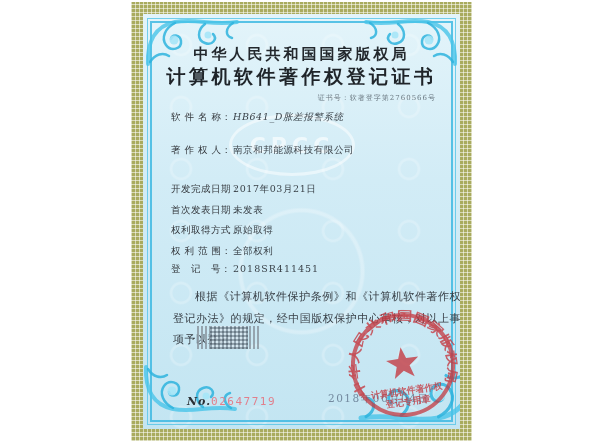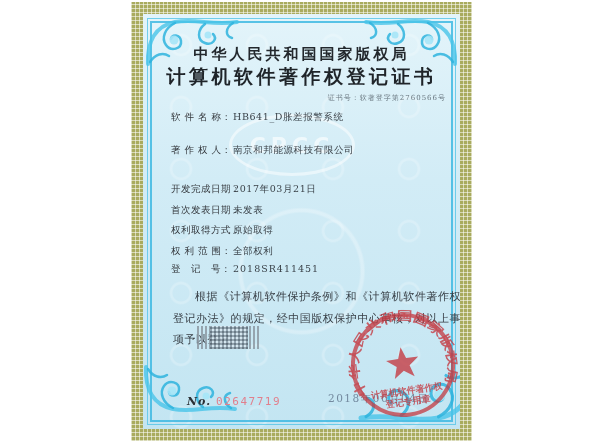--- a/index.html
+++ b/index.html
@@ -35,27 +35,27 @@
 
   .issuer{
     position:absolute;left:0;right:0;top:31px;text-align:center;
     font-size:15px;font-weight:bold;color:#23282d;letter-spacing:3px;white-space:nowrap;
   }
   .main-title{
     position:absolute;left:0;right:0;top:50px;text-align:center;
     font-size:19px;font-weight:bold;color:#1f2429;letter-spacing:3.5px;white-space:nowrap;
   }
   .cert-no{
-    position:absolute;top:79px;right:14px;
+    position:absolute;top:79px;right:24px;
     font-size:7px;color:#68767f;letter-spacing:1px;white-space:nowrap;
   }
   .field-row{position:absolute;left:0;width:100%;font-size:9.5px;color:#3a4249;}
   .field-label{position:absolute;left:28px;top:0;color:#34383d;letter-spacing:.5px;white-space:nowrap;text-align:right;}
   .field-value{position:absolute;left:90px;top:0;white-space:nowrap;letter-spacing:.6px;}
-  .field-value .vline{line-height:11px;}
+  .field-value .vline{line-height:11px;font-style:italic;}
   .statement{
     position:absolute;left:30px;top:272px;width:288px;
     font-size:11px;line-height:21.5px;color:#363d44;
     text-indent:2em;text-align:justify;letter-spacing:.4px;
   }
   .barcode{
     position:absolute;left:54px;top:312px;width:62px;height:23px;z-index:2;
     background:
       repeating-linear-gradient(90deg,#8d99a3 0 2px,rgba(141,153,163,0) 2px 4px);
     opacity:.85;
@@ -70,21 +70,21 @@
   .seal-date{
     position:absolute;left:185px;top:378px;z-index:2;
     font-size:10.5px;color:rgba(106,128,150,.9);letter-spacing:1.5px;white-space:nowrap;
   }
   .seal{
     position:absolute;left:205px;top:296px;width:110px;height:110px;z-index:3;
     transform:rotate(-8deg);opacity:.88;
   }
   .serial{position:absolute;left:44px;top:381px;z-index:3;font-size:11px;white-space:nowrap;}
   .serial .prefix{color:#2a2f34;font-weight:bold;letter-spacing:1px;font-style:italic;}
-  .serial .number{color:#e17f8c;font-family:"DejaVu Sans Mono","Liberation Mono",monospace;letter-spacing:1.5px;margin-left:5px;}
+  .serial .number{color:#e17f8c;font-family:"DejaVu Sans Mono","Liberation Mono",monospace;letter-spacing:1.5px;}
   .flourish{position:absolute;pointer-events:none;z-index:1;}
   .fl-tl{left:2px;top:2px;}
   .fl-tr{right:2px;top:2px;transform:scaleX(-1);}
   .fl-bl{left:0px;bottom:14px;transform:scaleY(-1);}
   .fl-br{right:-4px;bottom:10px;transform:scale(-1.25,-1.25);transform-origin:center;}
   .cpcc{
     position:absolute;left:86px;top:100px;width:120px;height:56px;z-index:0;
     border:3px solid rgba(255,255,255,.5);border-radius:50%;
     display:flex;align-items:center;justify-content:center;
     color:rgba(255,255,255,.62);font-size:22px;font-weight:bold;letter-spacing:5px;

